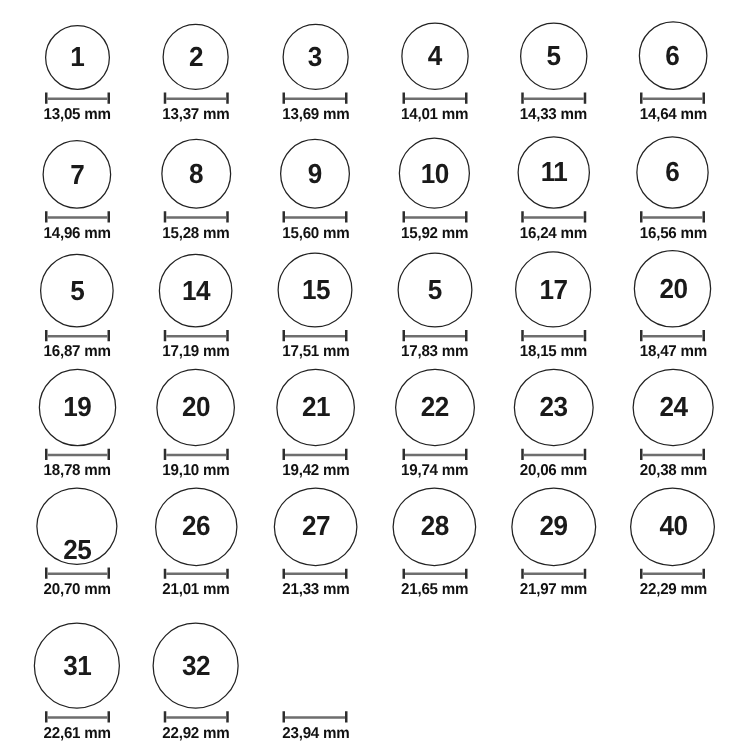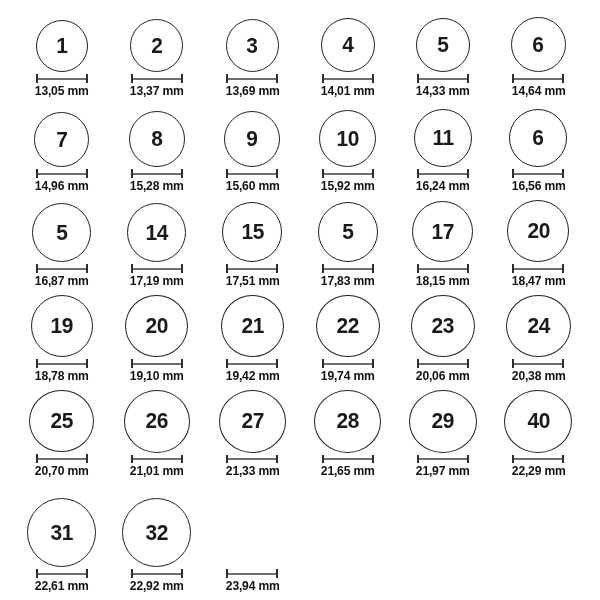--- a/index.html
+++ b/index.html
@@ -312,21 +312,21 @@
     <div class="circle" style="width: 65px; height: 65px;">
       <span class="num">24</span>
     </div>
     <div class="ruler">
       <div class="ruler-line"></div>
     </div>
     <div class="label">20,38 mm</div>
   </div>
 
   <div class="cell">
-    <div class="circle" style="width: 65px; height: 65px;">
+    <div class="circle" style="width: 65px; height: 65px; align-items: flex-end;">
       <span class="num">25</span>
     </div>
     <div class="ruler">
       <div class="ruler-line"></div>
     </div>
     <div class="label">20,70 mm</div>
   </div>
 
   <div class="cell">
     <div class="circle" style="width: 66px; height: 66px;">

